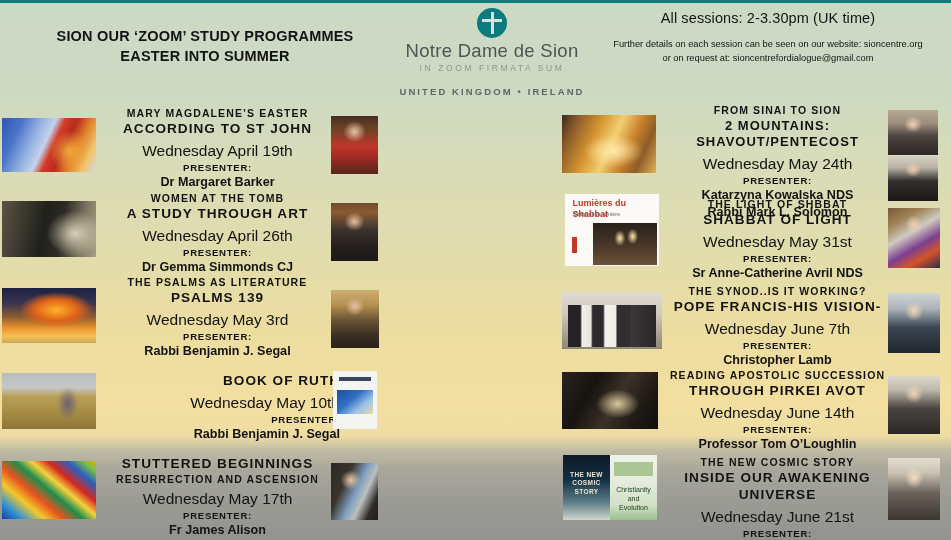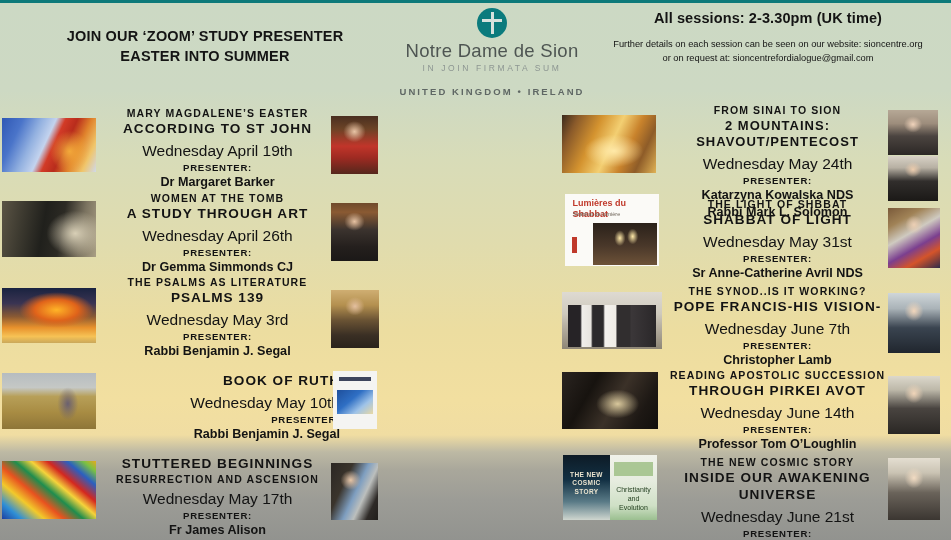--- a/index.html
+++ b/index.html
@@ -69,21 +69,21 @@
   }
   .logo-region {
     font-size: 9.5px; color: #5f6764; letter-spacing: 2.1px;
     margin-top: 13px; font-weight: 700;
   }
   #hdr-right {
     position: absolute; left: 592px; top: 10px; width: 352px;
     text-align: center; color: #141414;
   }
   #hdr-right .sessions {
-    font-size: 14.5px; font-weight: bold; letter-spacing: .1px;
+    font-size: 14.5px; font-weight: normal; letter-spacing: .1px;
   }
   #hdr-right .details { margin-top: 12px; font-size: 9.3px; font-weight: normal; line-height: 1.5; }
   
   .session { position: absolute; text-align: center; color: #131313; }
   .col-left  { left: 95px;  width: 245px; }
   .col-right { left: 655px; width: 245px; }
   .s-sub {
     font-size: 10.5px; font-weight: bold; letter-spacing: 1.1px;
     text-transform: uppercase; line-height: 1.25;
   }
@@ -271,32 +271,32 @@
       linear-gradient(to bottom, #e4ded1 0%, #cac3b3 24%, #6a635a 56%, #3b3631 100%); }
 </style>
 </head>
 <body>
 
 <div id="poster">
 
   <div id="topbar"></div>
 
   <div id="hdr-left">
-    <div>JOIN OUR ‘ZOOM’ STUDY PRESENTER</div>
+    <div>SION OUR ‘ZOOM’ STUDY PROGRAMMES</div>
     <div>EASTER INTO SUMMER</div>
   </div>
 
   <div id="logo-block">
     <div class="logo-mark">
       <div class="disc"></div>
         <div class="cross-v"></div>
         <div class="cross-h"></div>
     </div>
     <div class="logo-name">Notre Dame de Sion</div>
-    <div class="logo-motto">IN JOIN FIRMATA SUM</div>
+    <div class="logo-motto">IN ZOOM FIRMATA SUM</div>
     <div class="logo-region">UNITED KINGDOM • IRELAND</div>
   </div>
 
   <div id="hdr-right">
     <div class="sessions">All sessions: 2-3.30pm (UK time)</div>
     <div class="details">
       <div>Further details on each session can be seen on our website: sioncentre.org</div>
       <div>or on request at:   sioncentrefordialogue@gmail.com</div>
     </div>
   </div>

